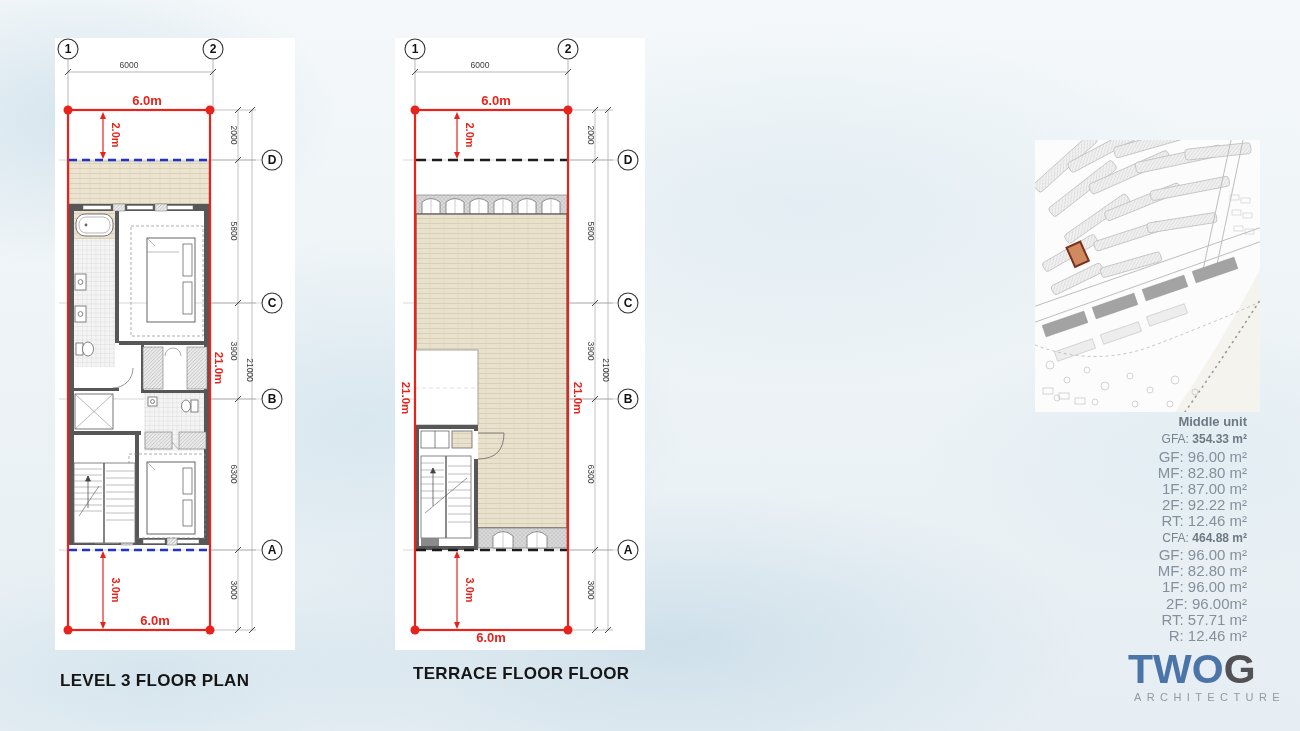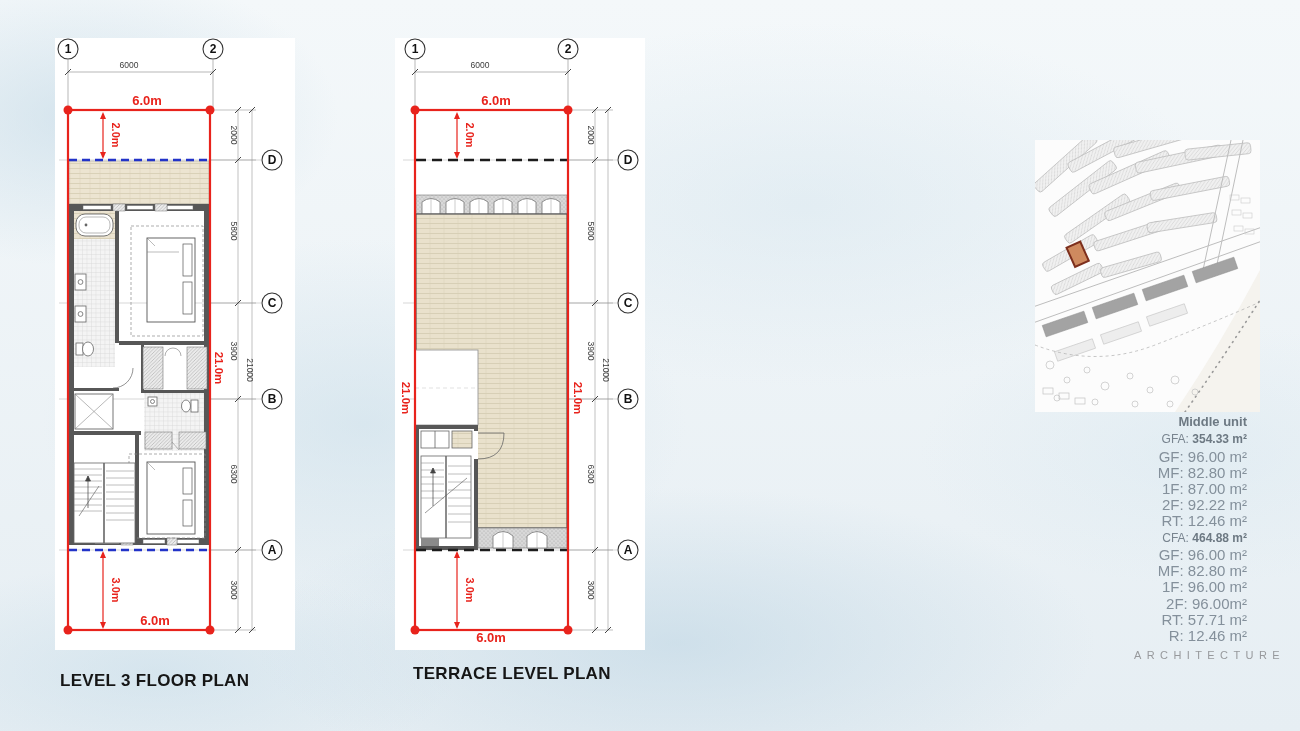--- a/index.html
+++ b/index.html
@@ -433,21 +433,21 @@
     <text x="71" y="97" font-size="11" text-anchor="middle" transform="rotate(90 71 97)">2.0m</text>
     <text x="7" y="360" font-size="11.5" text-anchor="middle" transform="rotate(90 7 360)">21.0m</text>
     <text x="179" y="360" font-size="11.5" text-anchor="middle" transform="rotate(90 179 360)">21.0m</text>
     <text x="71" y="552" font-size="11" text-anchor="middle" transform="rotate(90 71 552)">3.0m</text>
     <text x="96" y="604" font-size="13" text-anchor="middle">6.0m</text>
   </g>
 </svg>
 </div>
 
 <div class="plan-title" id="plan1-title">LEVEL 3 FLOOR PLAN</div>
-<div class="plan-title" id="plan2-title">TERRACE LEVEL PLAN</div>
+<div class="plan-title" id="plan2-title">TERRACE FLOOR FLOOR</div>
 
 <div class="panel" id="map-panel">
 <svg width="225" height="272" viewBox="0 0 225 272">
   <defs>
     <pattern id="mh" width="4" height="4" patternUnits="userSpaceOnUse">
       <rect width="4" height="4" fill="#f0f0f0"></rect>
       <path d="M0 4L4 0" stroke="#c3c3c3" stroke-width=".5"></path>
     </pattern>
   </defs>
   <rect width="225" height="272" fill="#fcfcfc"></rect>
@@ -542,14 +542,15 @@
   </div>
   <div class="s-row"><span>GF:</span> <span>96.00 m²</span></div>
   <div class="s-row"><span>MF:</span> <span>82.80 m²</span></div>
   <div class="s-row"><span>1F:</span> <span>96.00 m²</span></div>
   <div class="s-row"><span>2F:</span> <span>96.00m²</span></div>
   <div class="s-row"><span>RT:</span> <span>57.71 m²</span></div>
   <div class="s-row"><span>R:</span> <span>12.46 m²</span></div>
 </div>
 
 <div class="logo">
+  <div class="word"><span class="blue">TWO</span><span class="gray">G</span></div>
   <div class="sub">ARCHITECTURE</div>
 </div>
 
 </body></html>

